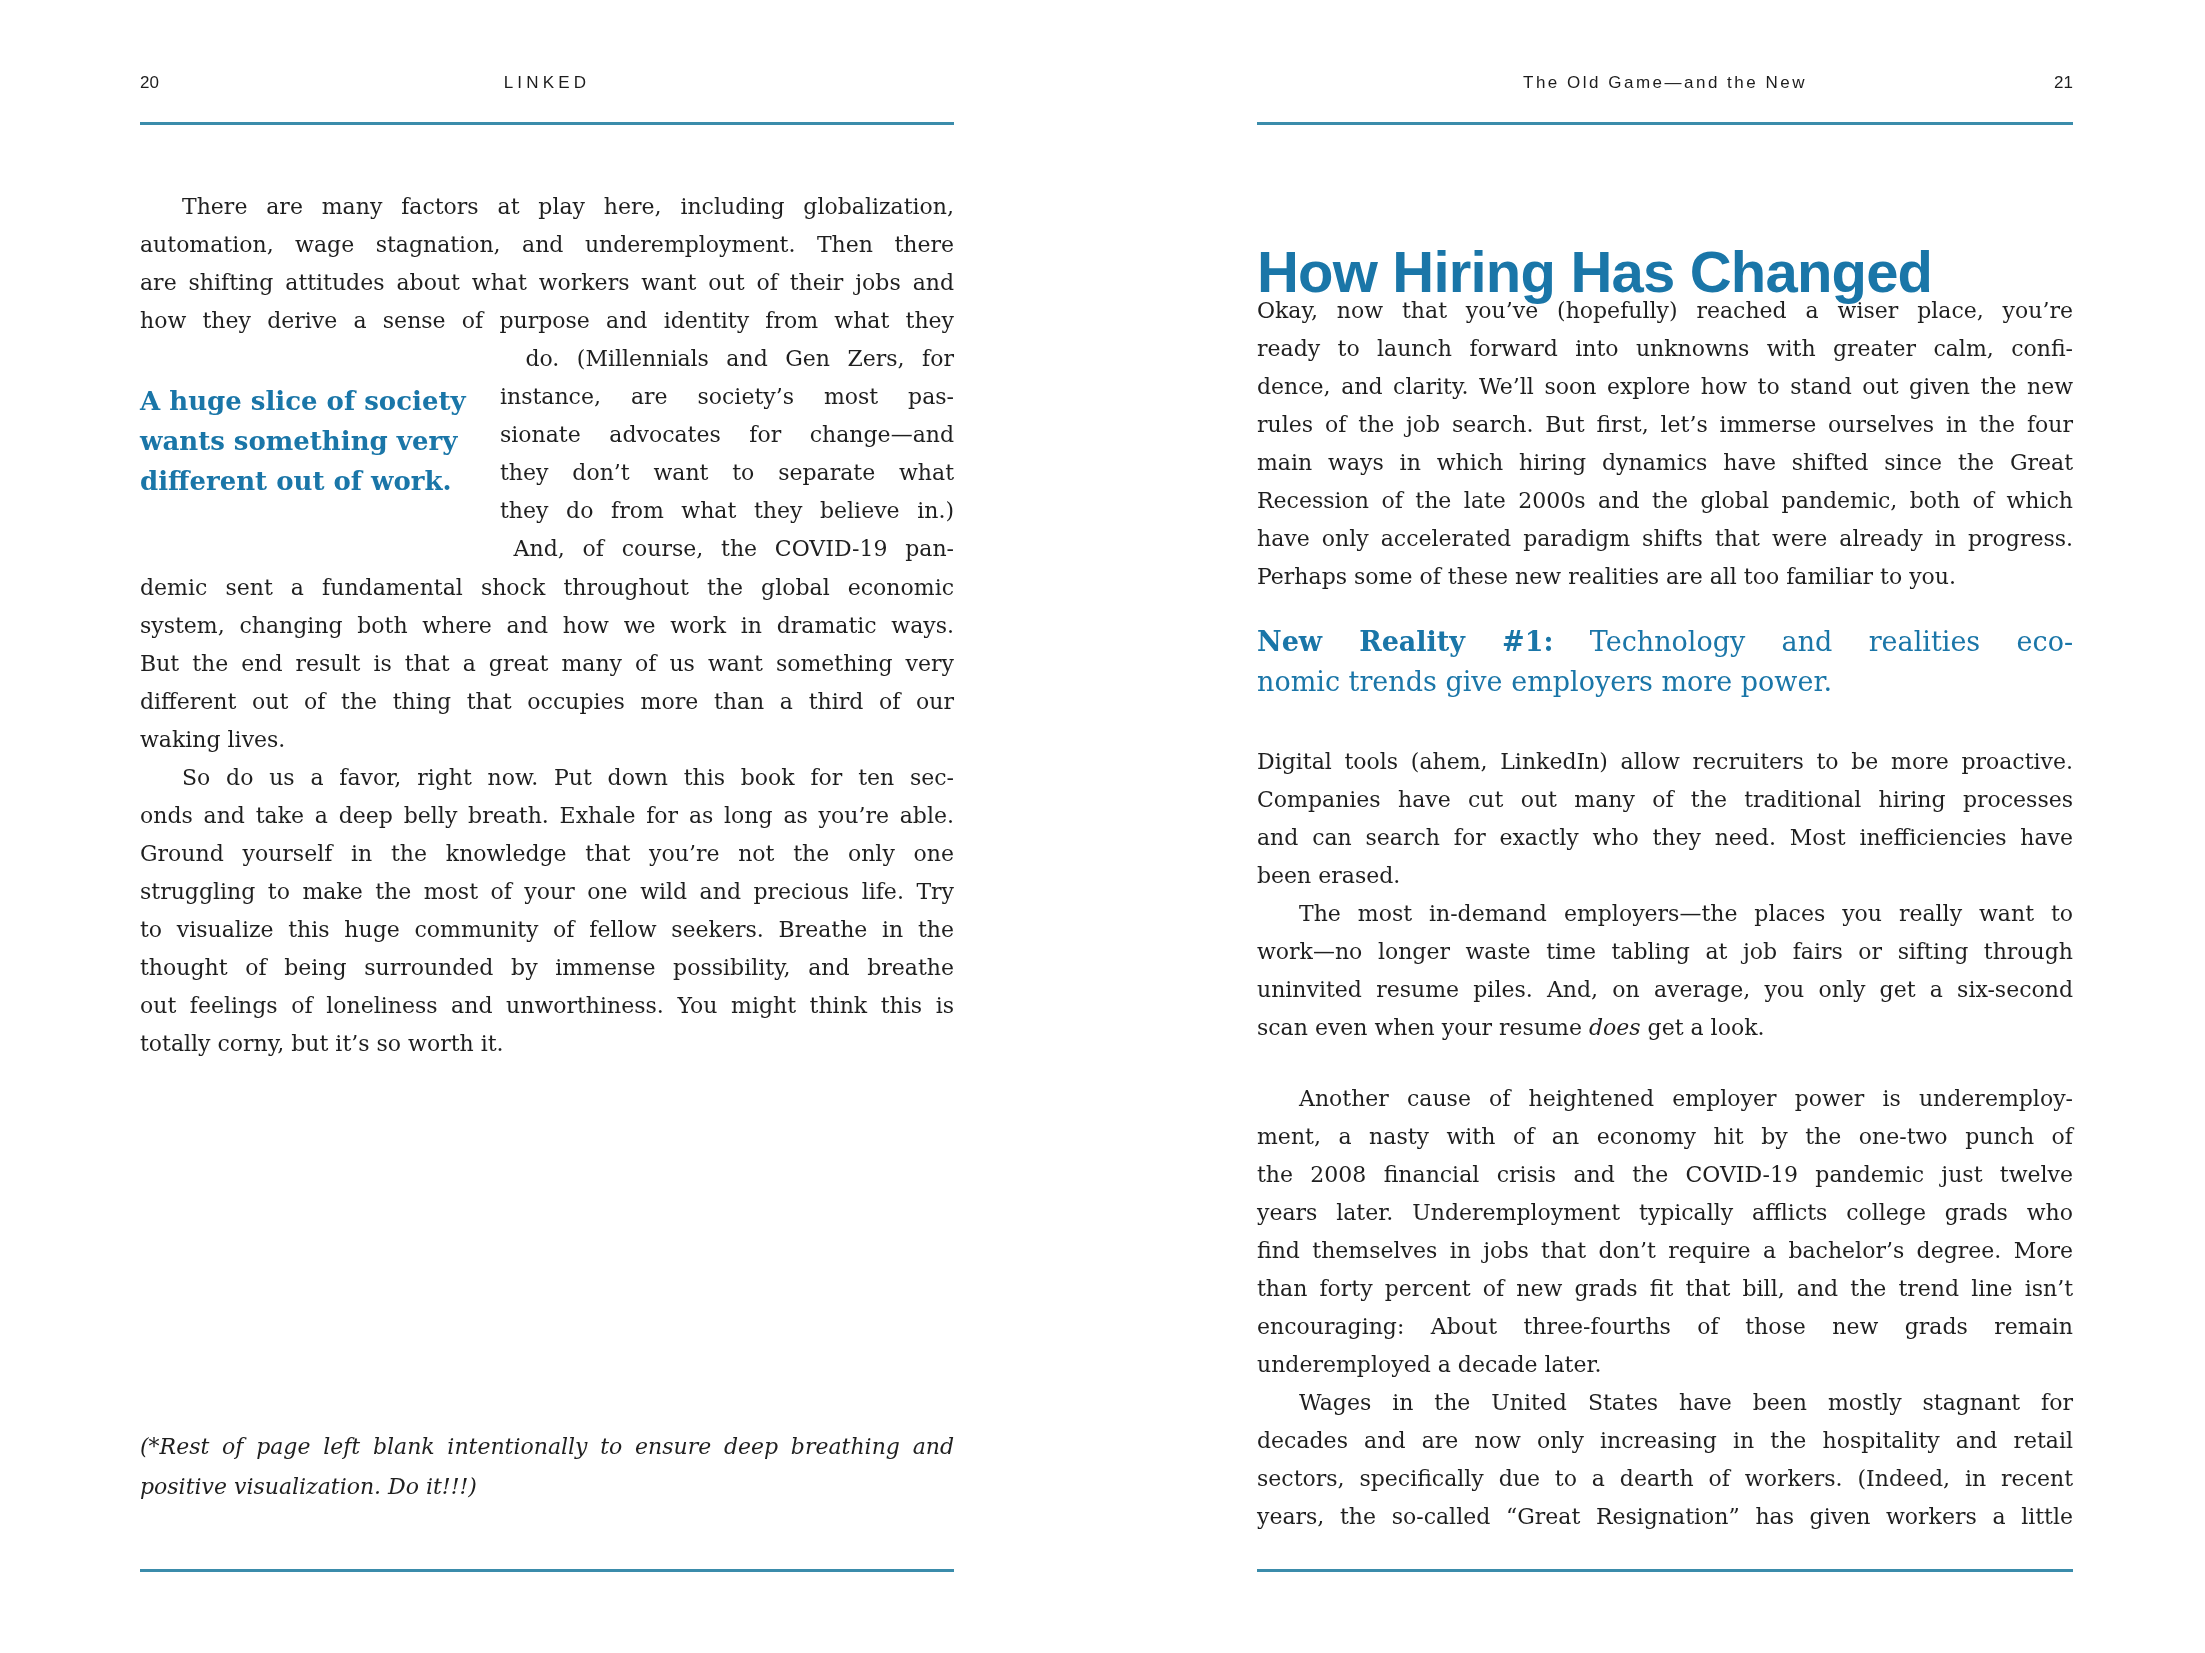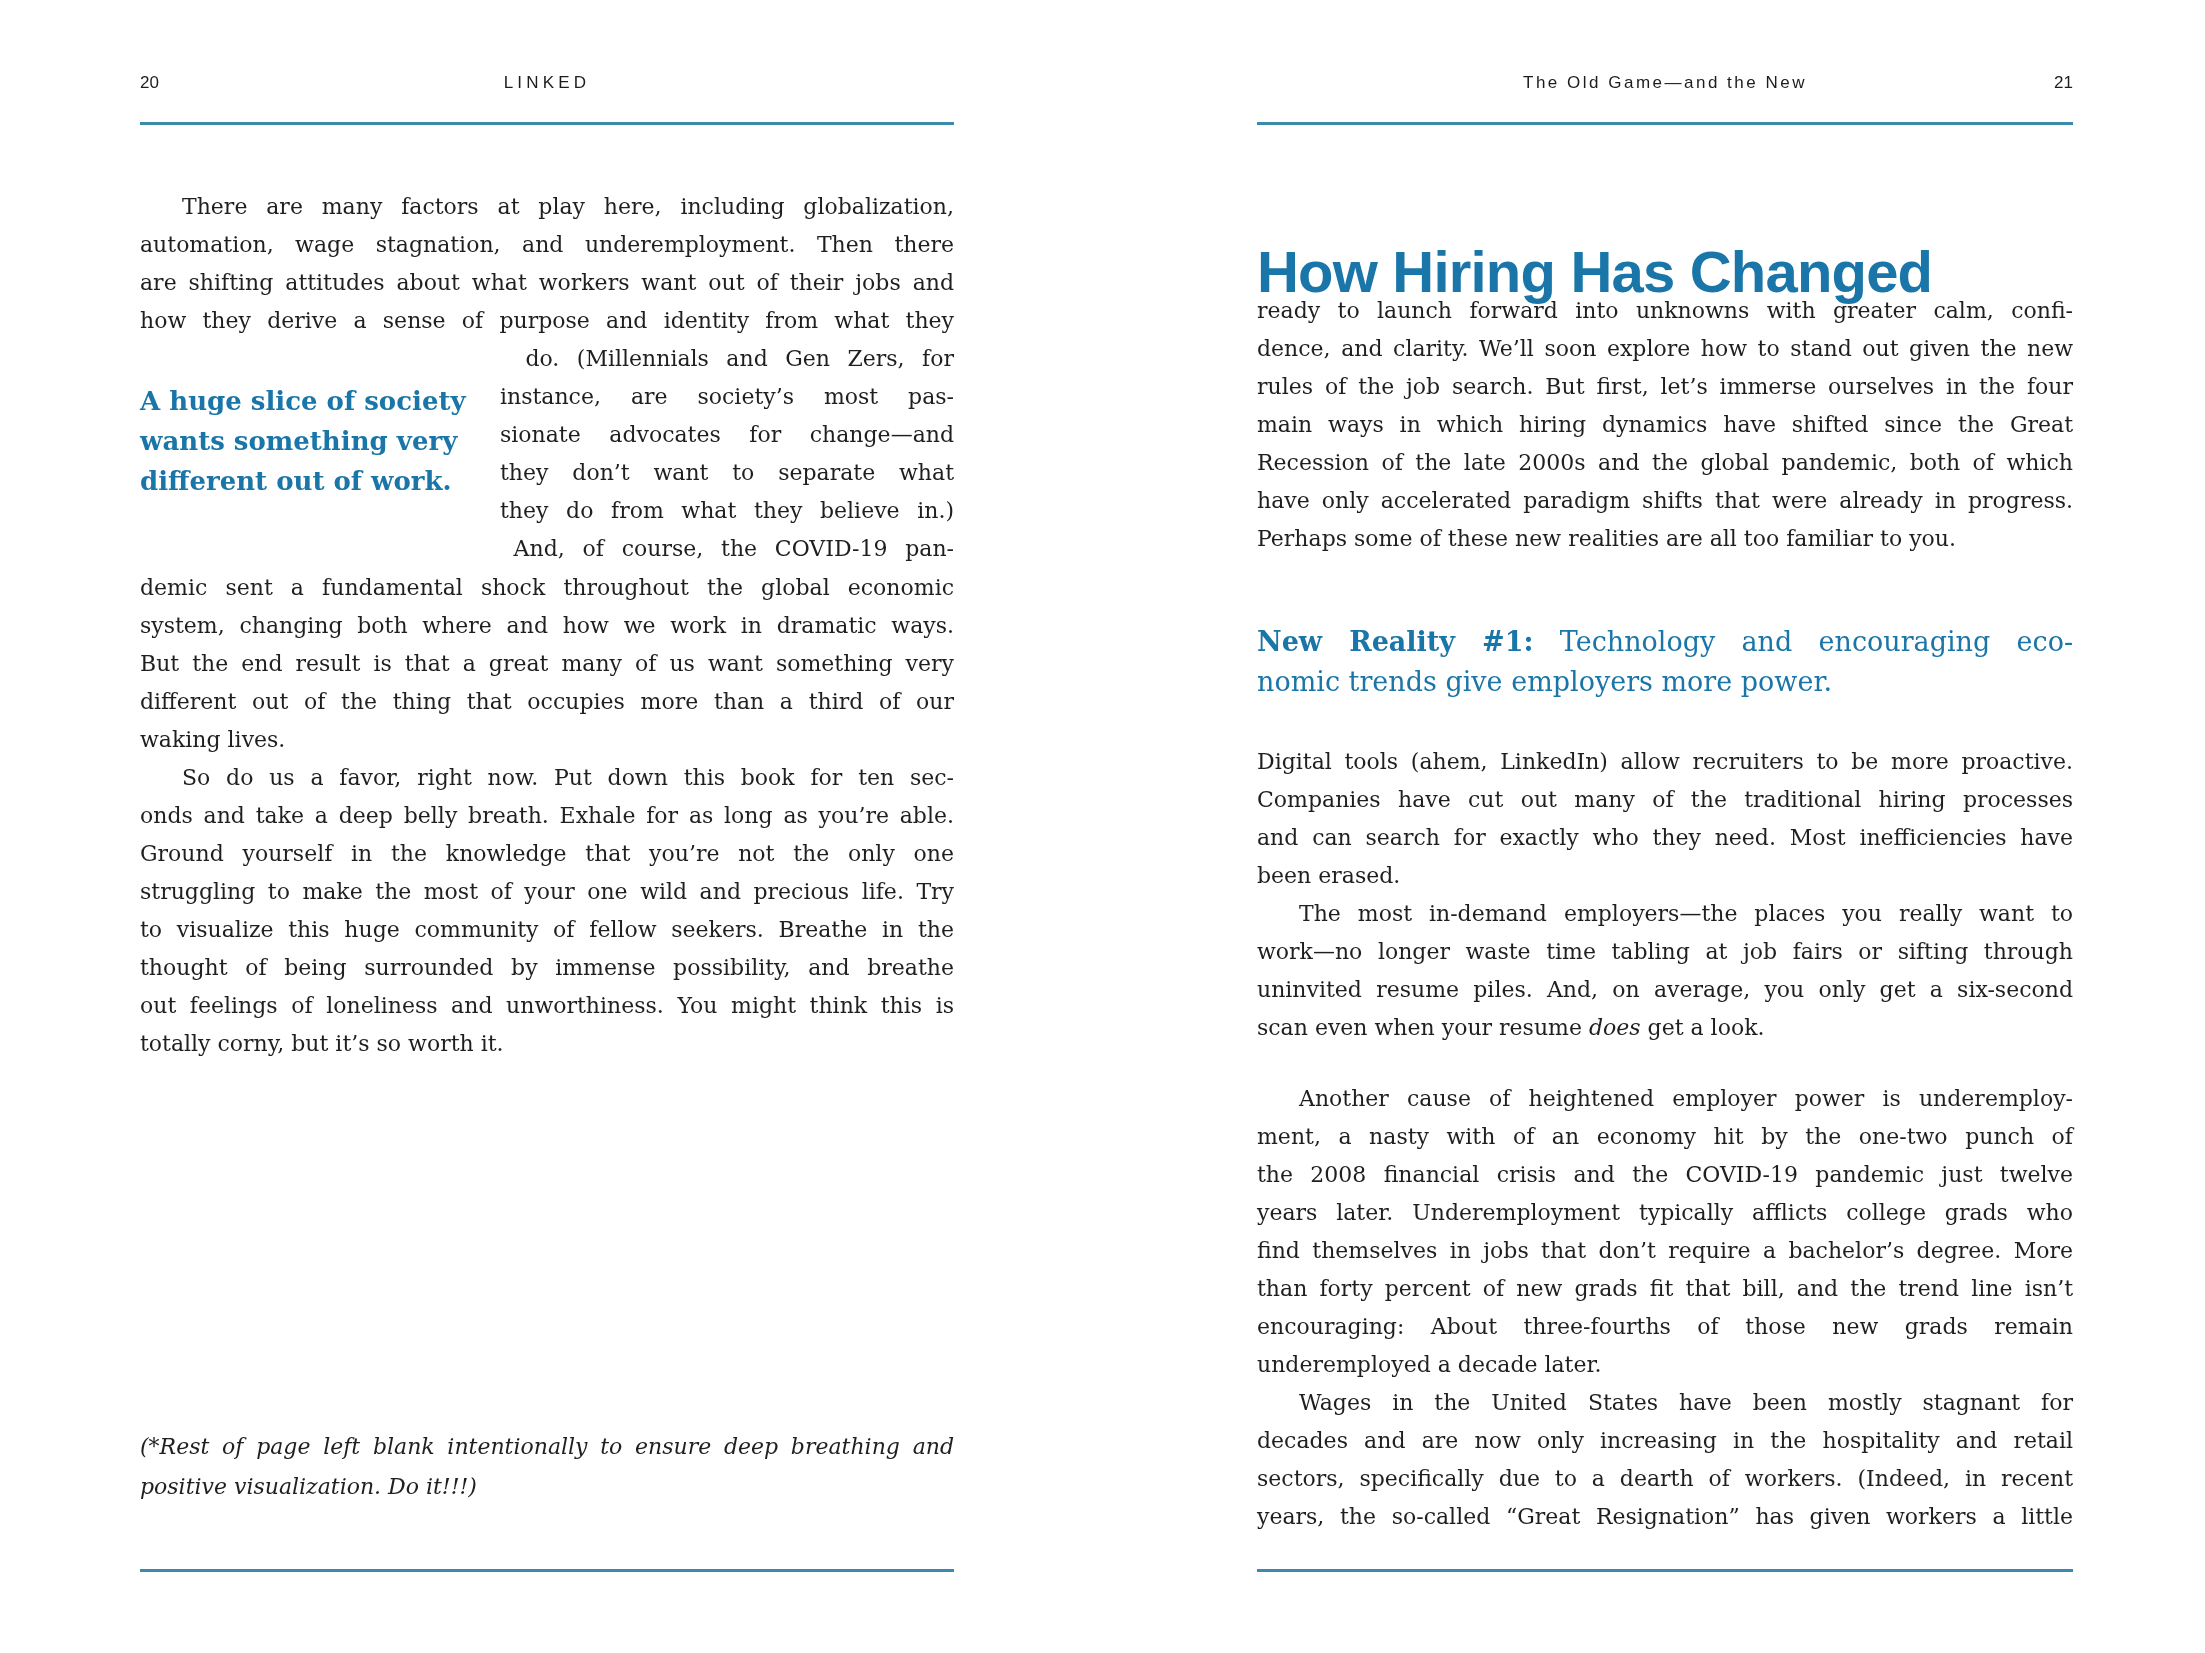--- a/index.html
+++ b/index.html
@@ -137,31 +137,32 @@
   <div class="col">
     <header class="running-header">
       <span class="head">The Old Game—and the New</span>
       <span class="pagenum">21</span>
     </header>
     <div class="rule top"></div>
 
     <h1 class="chapter-title">How Hiring Has Changed</h1>
 
     <div class="body-block pg21-body1">
+        <div class="line">Okay, now that you’ve (hopefully) reached a wiser place, you’re</div>
         <div class="line">ready to launch forward into unknowns with greater calm, confi-</div>
         <div class="line">dence, and clarity. We’ll soon explore how to stand out given the new</div>
         <div class="line">rules of the job search. But first, let’s immerse ourselves in the four</div>
         <div class="line">main ways in which hiring dynamics have shifted since the Great</div>
         <div class="line">Recession of the late 2000s and the global pandemic, both of which</div>
         <div class="line">have only accelerated paradigm shifts that were already in progress.</div>
         <div class="line last">Perhaps some of these new realities are all too familiar to you.</div>
       </div>
 
     <div class="subheading">
-      <div class="hl hl1"><b>New Reality #1:</b> <span>Technology and encouraging eco-</span></div>
+      <div class="hl hl1"><b>New Reality #1:</b> <span>Technology and realities eco-</span></div>
       <div class="hl hl2">nomic trends give employers more power.</div>
     </div>
 
     <div class="body-block pg21-body2">
         <div class="line">Digital tools (ahem, LinkedIn) allow recruiters to be more proactive.</div>
         <div class="line">Companies have cut out many of the traditional hiring processes</div>
         <div class="line">and can search for exactly who they need. Most inefficiencies have</div>
         <div class="line last">been erased.</div>
         <div class="line" style="text-indent: 42px;">The most in-demand employers—the places you really want to</div>
         <div class="line">work—no longer waste time tabling at job fairs or sifting through</div>

